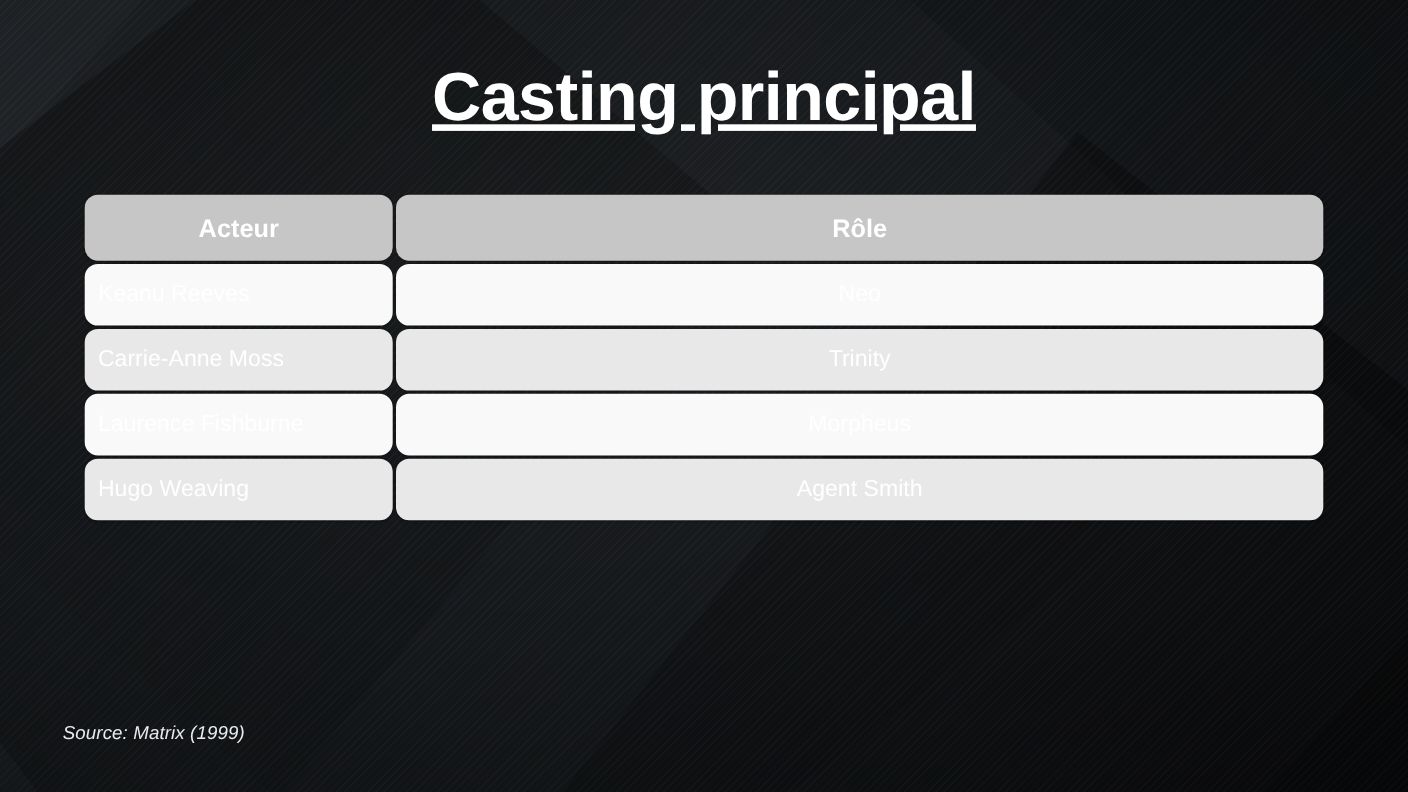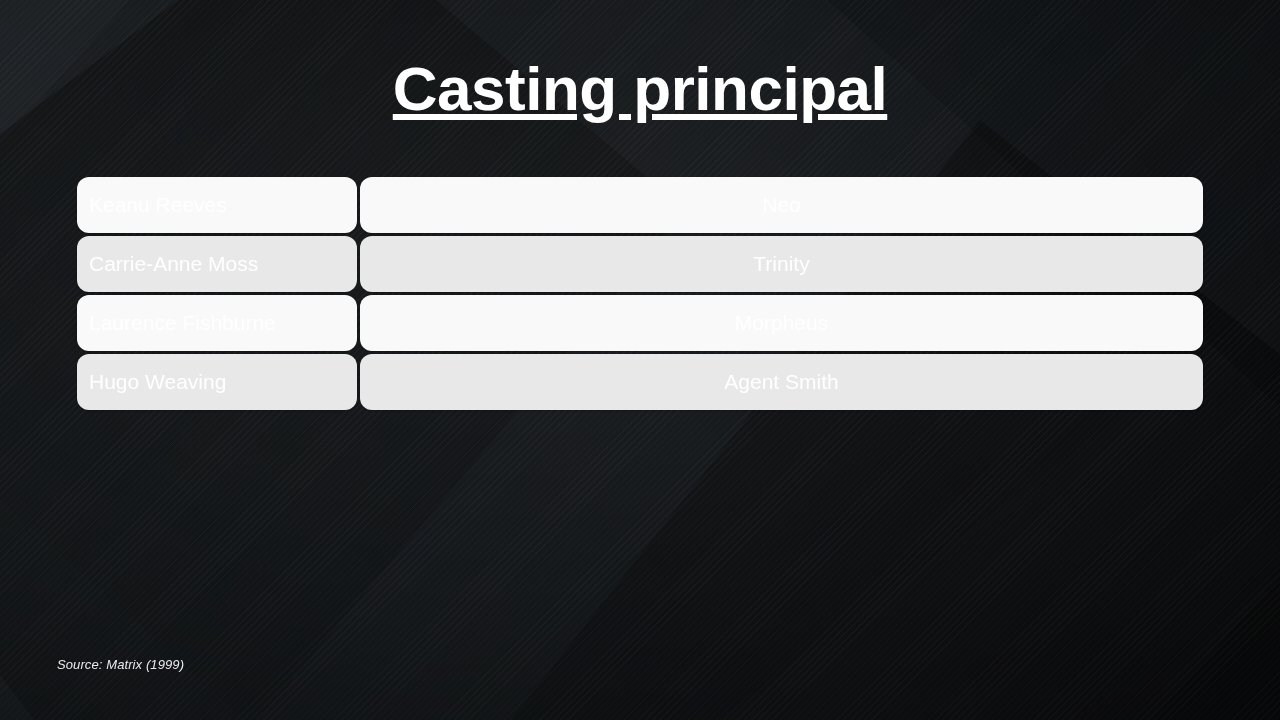--- a/index.html
+++ b/index.html
@@ -124,21 +124,21 @@
   .head .col-actor { justify-content:center; }
 
   .body-odd  .cell { background:#f9f9f9; }
   .body-even .cell { background:#e8e8e8; }
 
   
   #source {
     position:absolute;
     left:57px; top:657px;
     color:#e9ebec;
-    font-size:13px;
+    font-size:17px;
     font-style:italic;
     letter-spacing:0.1px;
   }
 </style>
 </head>
 <body>
 
 <div id="slide">
 
   <div class="band band-a"></div>
@@ -146,20 +146,24 @@
   <div class="band band-b"></div>
   <div class="band band-c"></div>
   <div class="band band-d"></div>
   <div class="stripes"></div>
   <div class="vignette"></div>
 
   <div id="title">Casting principal</div>
 
   <div id="table">
 
+    <div class="trow head">
+      <div class="cell col-actor">Acteur</div>
+      <div class="cell col-role">Rôle</div>
+    </div>
 
     <div class="trow body-odd">
       <div class="cell col-actor">Keanu Reeves</div>
       <div class="cell col-role">Neo</div>
     </div>
 
     <div class="trow body-even">
       <div class="cell col-actor">Carrie-Anne Moss</div>
       <div class="cell col-role">Trinity</div>
     </div>

